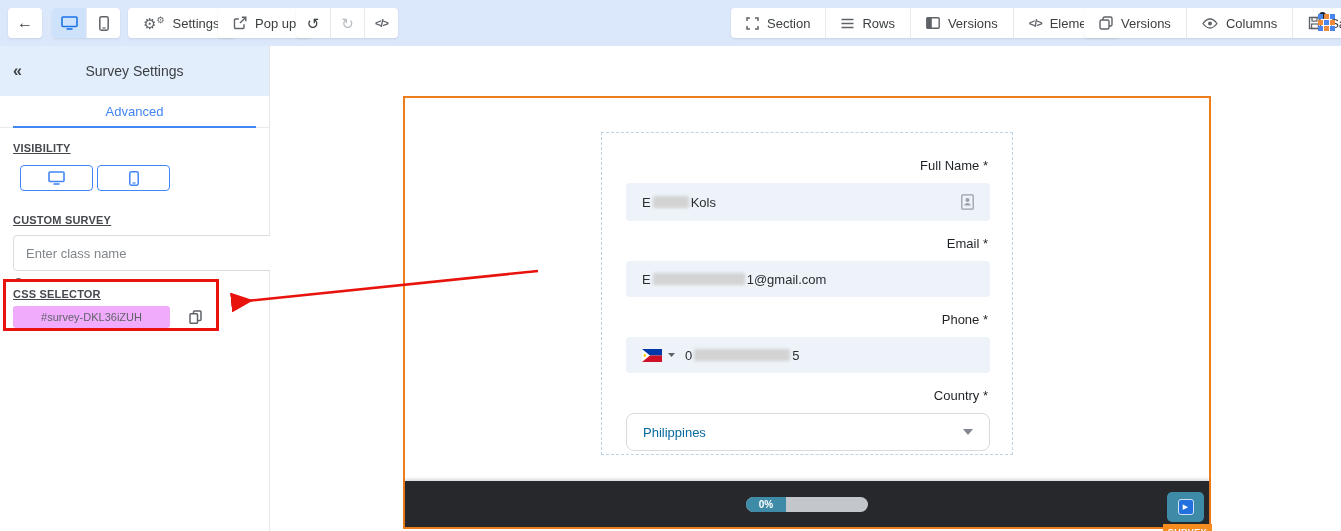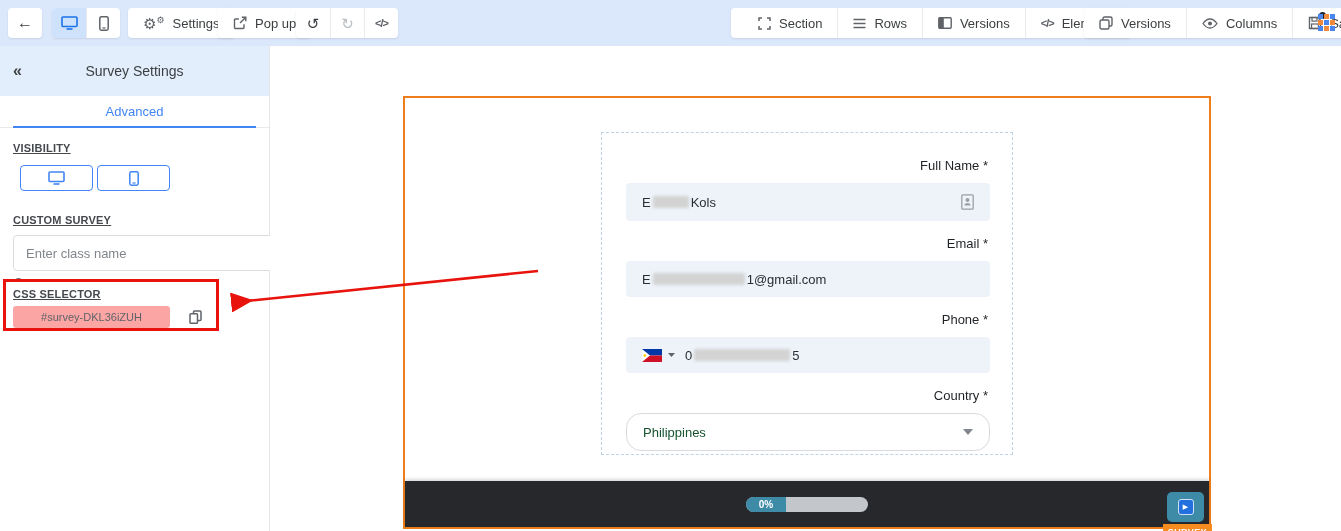--- a/index.html
+++ b/index.html
@@ -52,39 +52,39 @@
               color:#3c4043; font-family:"Liberation Sans",sans-serif; outline:none; }
   .cc-input::placeholder { color:#80868b; }
   .cc-hint { display:flex; align-items:center; gap:5px; margin:7px 0 0 13px;
              font-size:10px; color:#5f6368; }
   .info-dot { width:11px; height:11px; border-radius:50%; background:#5f6368; color:#fff;
               font-size:8px; font-weight:bold; display:flex; align-items:center; justify-content:center;
               font-family:"Liberation Serif", serif; }
   .red-box { position:absolute; left:3px; top:233px; width:216px; height:52px;
              border:3px solid #e8130c; background:#fff; padding:6px 8px 0 7px; }
   .sel-row { display:flex; align-items:center; margin-top:6px; }
-  .sel-pill { width:157px; height:22px; background:#fca5a5; border-radius:3px;
+  .sel-pill { width:157px; height:22px; background:#f0abfc; border-radius:3px;
               display:flex; align-items:center; justify-content:center;
               font-size:11px; color:#5f6368; }
   .copy-btn { margin-left:auto; margin-right:6px; cursor:pointer; display:flex; }
 
   
   .main { position:absolute; left:270px; top:58px; width:1071px; height:483px; background:#fff;text-align:right; }
   .frame { position:absolute; left:133px; top:38px; width:808px; height:433px;
            border:2px solid #ee7d1b; background:#fff; }
   .form-box { position:absolute; left:196px; top:34px; width:412px; height:323px;
               border:1px dashed #bdd3e8; background:#fff; padding:25px 24px 0 24px; }
   .f-label { font-size:13px; color:#1f2327; margin-bottom:10px; }
   .f-input { width:364px; height:38px; background:#edf3f9; border-radius:4px;
              display:flex; align-items:center; padding:0 16px; font-size:13px; color:#2a2e33;
              margin-bottom:15px; }
   .f-input.slim { height:36px; }
-  .f-select { width:364px; height:38px; background:#fff; border:1px solid #d7dbdf; border-radius:15px;
+  .f-select { width:364px; height:38px; background:#fff; border:1px solid #d7dbdf; border-radius:8px;
               display:flex; align-items:center; justify-content:space-between; padding:0 16px;
-              font-size:13px; color:#14532d; cursor:pointer; }
+              font-size:13px; color:#0369a1; cursor:pointer; }
   .redact { display:inline-block; height:12px; background:#d3d3d3; border-radius:2px;
             vertical-align:middle; margin:0 2px; filter:blur(1.5px); }
   .r-name { width:36px; } .r-email { width:92px; } .r-phone { width:96px; }
   .contact-ic { margin-left:auto; display:flex; }
   .flag-wrap { display:flex; align-items:center; gap:6px; margin-right:10px; }
   .canvas-footer { position:absolute; left:0; right:0; bottom:0; height:46px; background:#26282b;
                    display:flex; align-items:center; justify-content:center;
                    box-shadow:0 -2px 3px rgba(0,0,0,.15); }
   .progress-track { width:122px; height:15px; background:#c3c7cb; border-radius:8px;
                     overflow:hidden; display:flex; }
@@ -149,21 +149,21 @@
       <span class="glyph" style="color:#3c4043;">↺</span>
     </div>
     <div class="tbtn icon-only">
       <span class="glyph dim">↻</span>
     </div>
     <div class="tbtn icon-only">
       <span class="code-glyph">&lt;/&gt;</span>
     </div>
   </div>
 
-  <div class="tgroup" style="left:731px;padding-left:12px;">
+  <div class="tgroup" style="left:731px;">
     <div class="tbtn">
       <svg class="ic" width="13" height="13" viewBox="0 0 13 13">
         <path d="M1 4V1h3 M9 1h3v3 M12 9v3H9 M4 12H1V9" fill="none" stroke="#5f6368" stroke-width="1.5"></path>
       </svg>
       <span>Section</span>
     </div>
     <div class="tbtn">
       <svg class="ic" width="13" height="11" viewBox="0 0 13 11">
         <line x1="0.5" y1="1.5" x2="12.5" y2="1.5" stroke="#5f6368" stroke-width="1.5"></line>
         <line x1="0.5" y1="5.5" x2="12.5" y2="5.5" stroke="#5f6368" stroke-width="1.5"></line>

